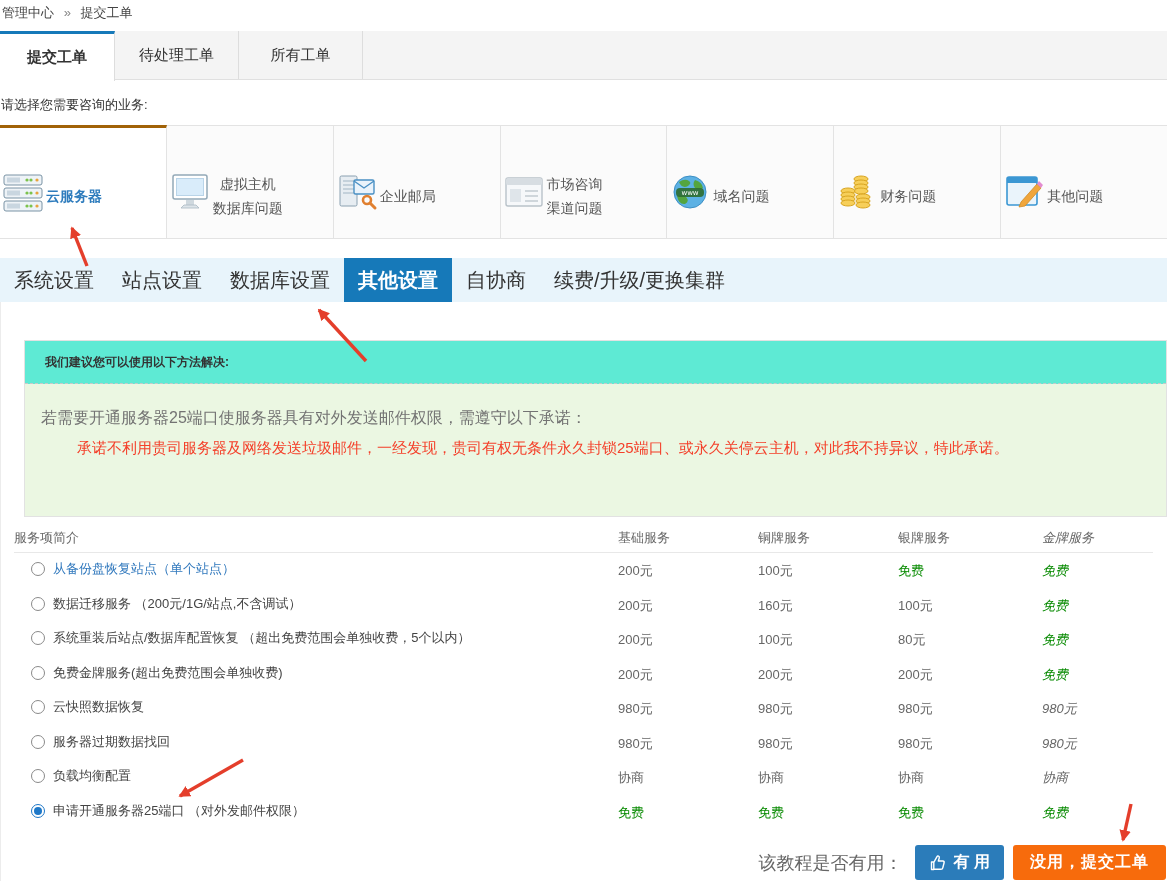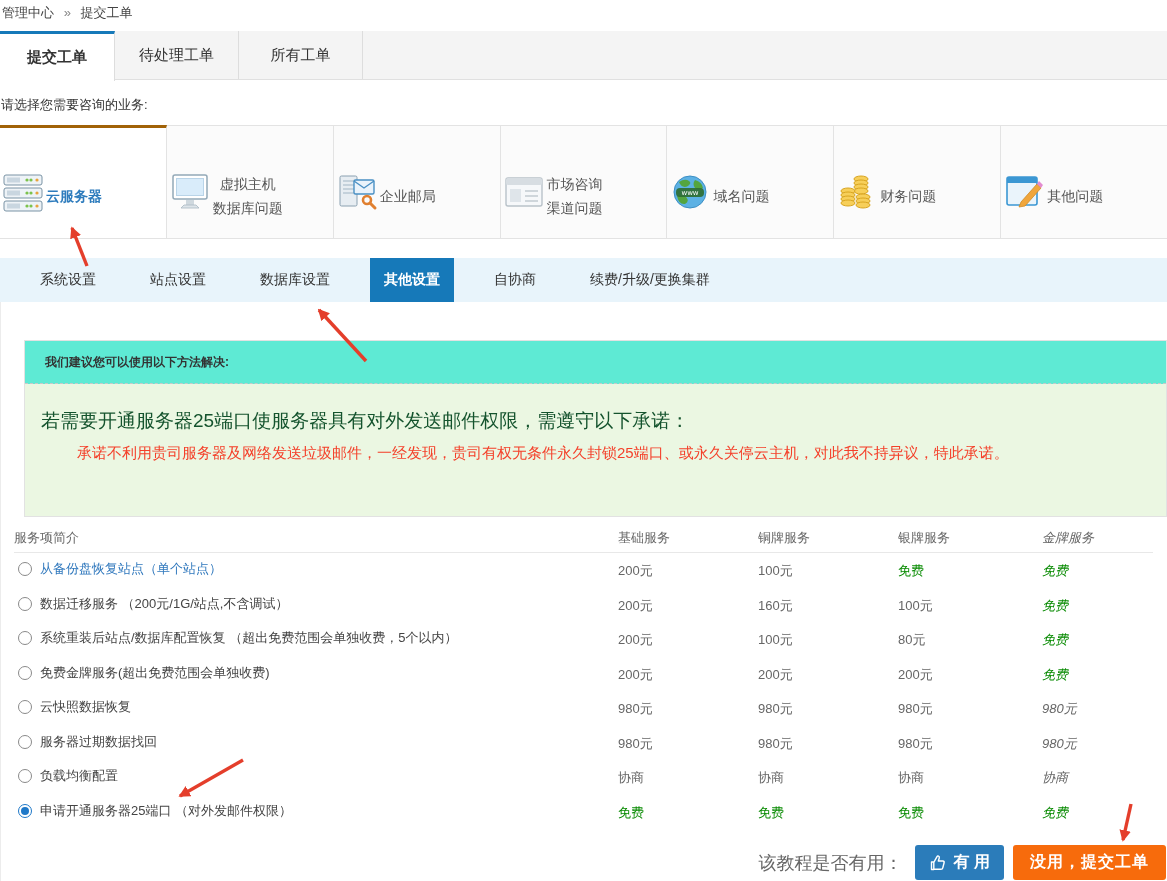--- a/index.html
+++ b/index.html
@@ -30,43 +30,43 @@
          padding-top:22px; cursor:pointer; }
   .cat:last-child { border-right:none; }
   .cat.active { background:#fff; border-top:3px solid #a16207; padding-top:20px; }
   .cat .icon { height:46px; display:flex; align-items:center; justify-content:center; }
   .cat .lbl { margin-top:6px; font-size:14px; color:#555; line-height:24px; text-align:center; }
   .cat.active .lbl { color:#2e7cbd; font-weight:700; }
 
   
   .subtabs { position:absolute; top:258px; left:0; right:0; height:44px; background:#e8f4fb;
              display:flex; align-items:stretch; }
-  .subtab { padding:0 14px; display:flex; align-items:center; font-size:14px; color:#333; cursor:pointer;margin-left:26px; }
+  .subtab { padding:0 14px; display:flex; align-items:center; font-size:20px; color:#333; cursor:pointer; }
   .subtab.active { background:#1679b9; color:#fff; font-weight:700; }
 
   
   .panel-border { position:absolute; left:0; top:302px; bottom:0; width:1px; background:#ececec; }
 
   
   .suggest { position:absolute; top:340px; left:24px; right:0; border:1px solid #e2e2e2; }
   .suggest .head { height:43px; line-height:43px; padding-left:20px; background:#5eead4;
                    font-size:12px; font-weight:700; color:#333; border-bottom:1px dashed #c9c9c9; }
   .suggest .green { height:132px; background:#ebf7e2; padding:24px 0 0 16px; }
-  .notice1 { font-size:19px; color:#14532d; }
+  .notice1 { font-size:16px; color:#737373; }
   .notice2 { font-size:15px; color:#f4402a; margin-top:10px; padding-left:36px; }
 
   
   .svc-table { position:absolute; top:524px; left:14px; right:14px; }
   .svc-head { position:relative; height:29px; font-size:13px; color:#666; border-bottom:1px solid #e8e8e8; }
   .svc-head span { position:absolute; top:5px; }
   .svc-row { position:relative; height:34.5px; font-size:13px; }
   .c0 { left:0; }  .c1 { left:604px; } .c2 { left:744px; } .c3 { left:884px; } .c4 { left:1028px;font-style:italic; }
   .svc-row .cell { position:absolute; top:9px; color:#666; }
   .svc-row .cell.free { color:#078a00; }
-  .svc-row .rowlabel { position:absolute; left:4px; top:7px; color:#444; cursor:pointer; display:flex; align-items:center; }
+  .svc-row .rowlabel { position:absolute; left:17px; top:7px; color:#444; cursor:pointer; display:flex; align-items:center; }
   .svc-row .rowlabel.link { color:#3078bd; }
   .radio { display:inline-block; width:14px; height:14px; border:1px solid #8a8a8a; border-radius:50%;
            margin-right:8px; background:#fff; position:relative; flex:none; cursor:pointer; }
   .radio.checked { border-color:#1e78c8; }
   .radio.checked::after { content:""; position:absolute; left:2px; top:2px; width:8px; height:8px;
            border-radius:50%; background:#1e78c8; }
 
   
   .footer { position:absolute; top:845px; right:1px; display:flex; align-items:center; }
   .footer .q { font-size:18px; color:#666; margin-right:12px; }

